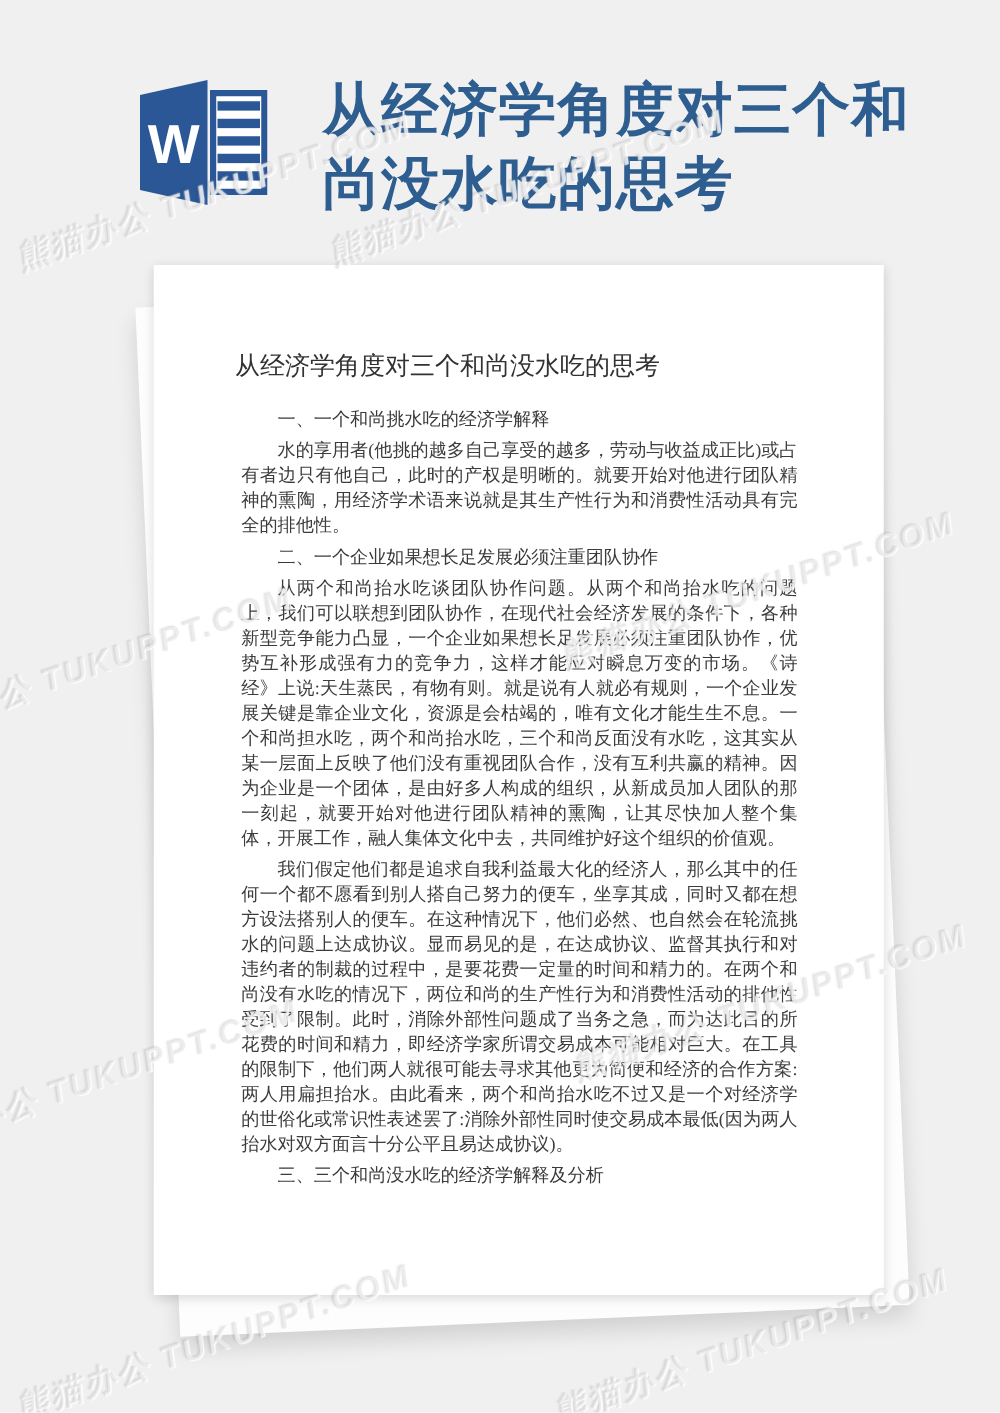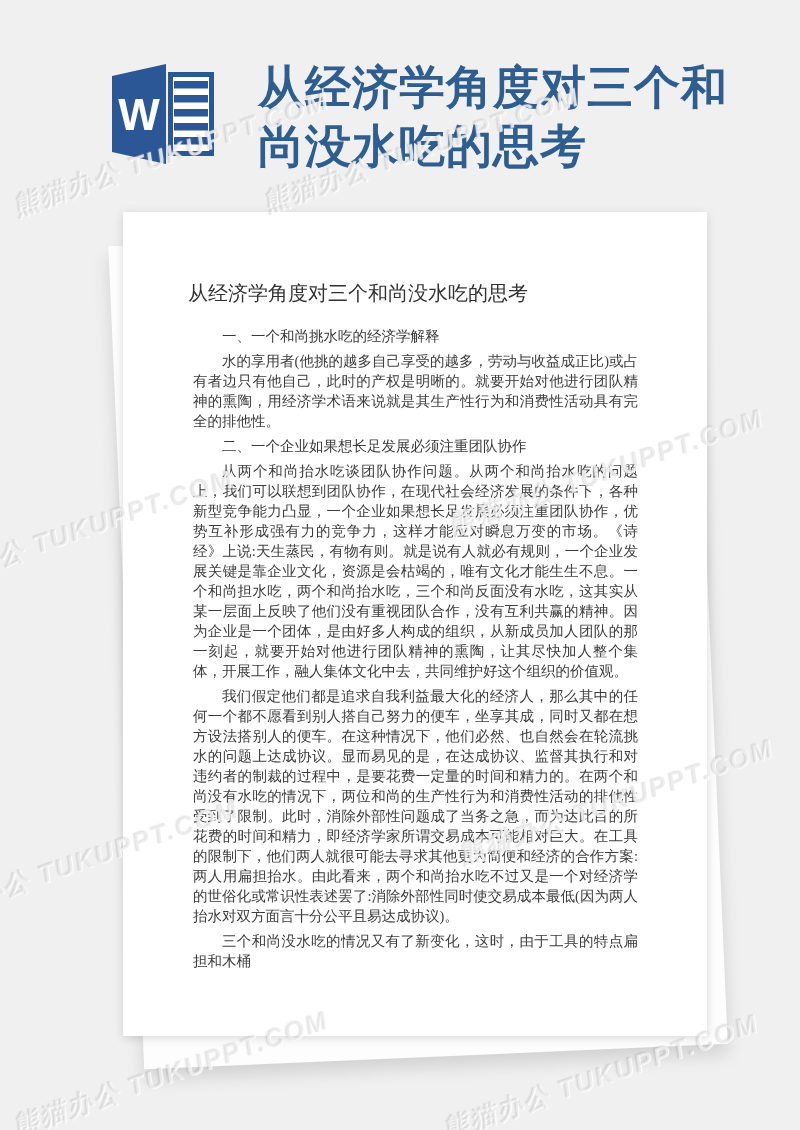--- a/index.html
+++ b/index.html
@@ -99,21 +99,21 @@
   <div class="back-page"></div>
 
   <div class="doc-page">
     <h2 class="doc-title">从经济学角度对三个和尚没水吃的思考</h2>
     <div class="doc-body">
         <p class="doc-heading">一、一个和尚挑水吃的经济学解释</p>
         <p class="doc-para">水的享用者(他挑的越多自己享受的越多，劳动与收益成正比)或占有者边只有他自己，此时的产权是明晰的。就要开始对他进行团队精神的熏陶，用经济学术语来说就是其生产性行为和消费性活动具有完全的排他性。</p>
         <p class="doc-heading">二、一个企业如果想长足发展必须注重团队协作</p>
         <p class="doc-para">从两个和尚抬水吃谈团队协作问题。从两个和尚抬水吃的问题上，我们可以联想到团队协作，在现代社会经济发展的条件下，各种新型竞争能力凸显，一个企业如果想长足发展必须注重团队协作，优势互补形成强有力的竞争力，这样才能应对瞬息万变的市场。《诗经》上说:天生蒸民，有物有则。就是说有人就必有规则，一个企业发展关键是靠企业文化，资源是会枯竭的，唯有文化才能生生不息。一个和尚担水吃，两个和尚抬水吃，三个和尚反面没有水吃，这其实从某一层面上反映了他们没有重视团队合作，没有互利共赢的精神。因为企业是一个团体，是由好多人构成的组织，从新成员加人团队的那一刻起，就要开始对他进行团队精神的熏陶，让其尽快加人整个集体，开展工作，融人集体文化中去，共同维护好这个组织的价值观。</p>
         <p class="doc-para">我们假定他们都是追求自我利益最大化的经济人，那么其中的任何一个都不愿看到别人搭自己努力的便车，坐享其成，同时又都在想方设法搭别人的便车。在这种情况下，他们必然、也自然会在轮流挑水的问题上达成协议。显而易见的是，在达成协议、监督其执行和对违约者的制裁的过程中，是要花费一定量的时间和精力的。在两个和尚没有水吃的情况下，两位和尚的生产性行为和消费性活动的排他性受到了限制。此时，消除外部性问题成了当务之急，而为达此目的所花费的时间和精力，即经济学家所谓交易成本可能相对巨大。在工具的限制下，他们两人就很可能去寻求其他更为简便和经济的合作方案:两人用扁担抬水。由此看来，两个和尚抬水吃不过又是一个对经济学的世俗化或常识性表述罢了:消除外部性同时使交易成本最低(因为两人抬水对双方面言十分公平且易达成协议)。</p>
-        <p class="doc-para">三个和尚没水吃的情况又有了新变化，这时，由于工具的特点扁担和木桶</p>
+        <p class="doc-heading">三、三个和尚没水吃的经济学解释及分析</p>
       </div>
   </div>
 
   <div class="wm-layer">
     <div class="wm wm1">熊猫办公 TUKUPPT.COM</div>
     <div class="wm wm2">熊猫办公 TUKUPPT.COM</div>
     <div class="wm wm3">熊猫办公 TUKUPPT.COM</div>
     <div class="wm wm4">熊猫办公 TUKUPPT.COM</div>
     <div class="wm wm5">熊猫办公 TUKUPPT.COM</div>
     <div class="wm wm6">熊猫办公 TUKUPPT.COM</div>

